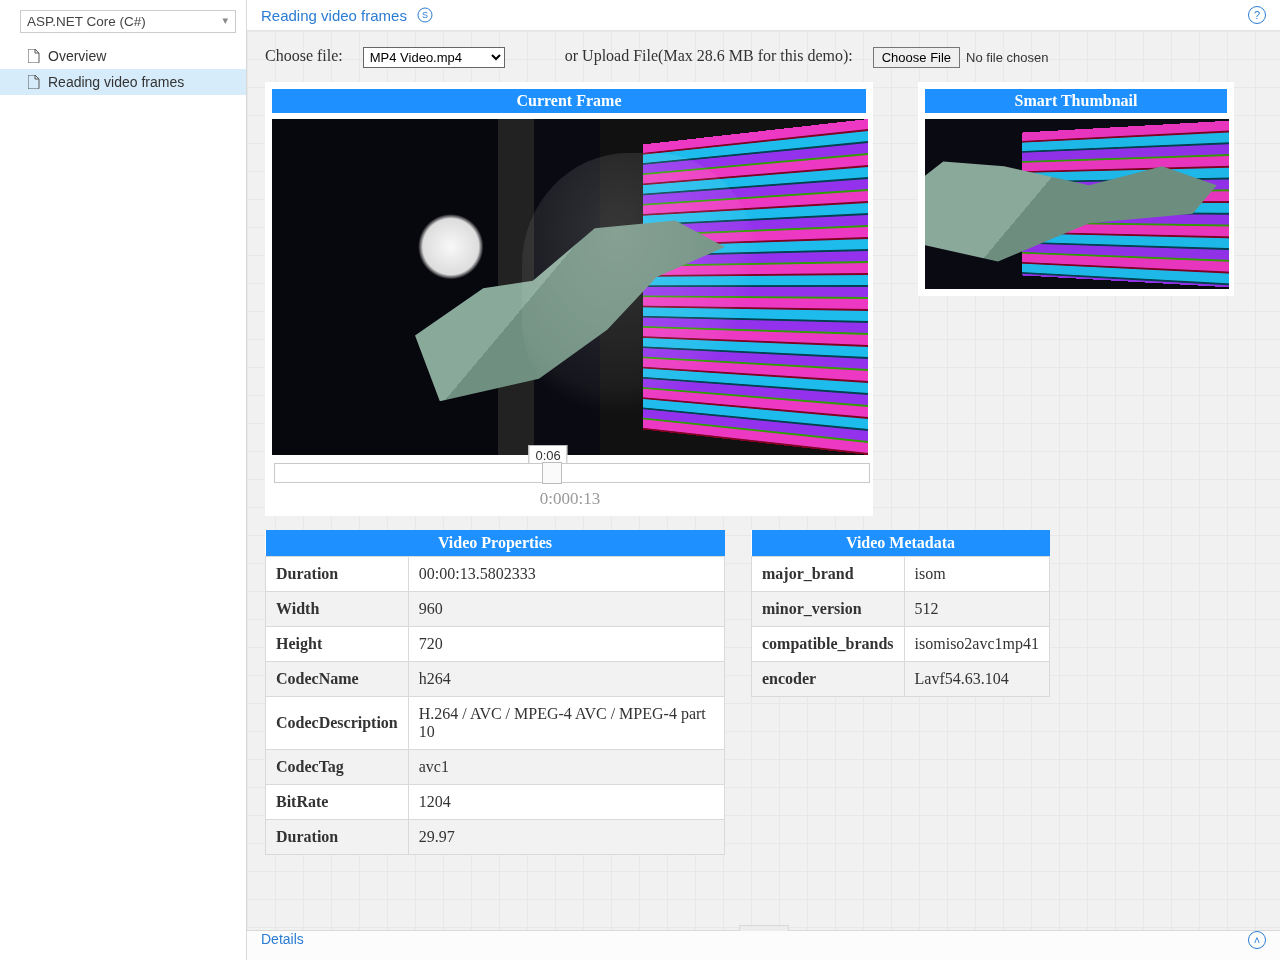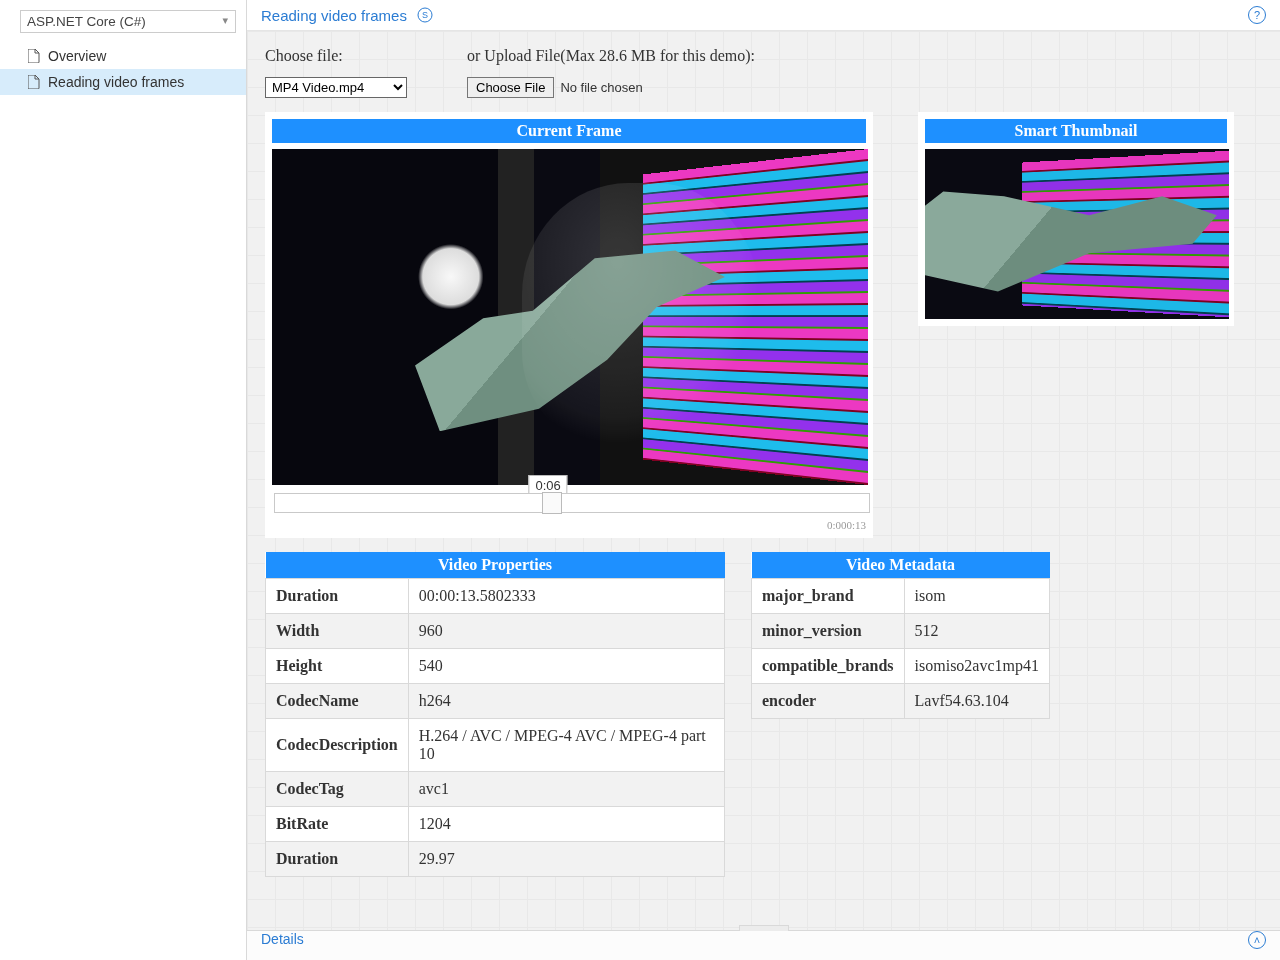--- a/index.html
+++ b/index.html
@@ -73,21 +73,21 @@
   .content {
     flex: 1; background: #f1f1f1; overflow: auto; position: relative;
     background-image:
       linear-gradient(#e8e8e8 1px, transparent 1px),
       linear-gradient(90deg, #e8e8e8 1px, transparent 1px);
     background-size: 28px 28px;
     padding: 16px 18px 40px 18px;
   }
   .content-inner { font-family: "Times New Roman", serif; font-size: 16px; }
   .controls-row { display: flex; gap: 60px; margin-bottom: 14px; }
-  .controls-row .col { display: flex; flex-direction: column; gap: 12px; }
+  .controls-row .col { display: flex; gap: 20px; }
   .ctrl-label { font-size: 16px; }
   .file-select {
     font-family: Arial, sans-serif; font-size: 13px; border: 1px solid #666;
     padding: 1px 2px; width: 142px; background: #fff;
   }
   .upload-row { display: flex; align-items: center; gap: 6px; font-family: Arial, sans-serif; }
   .btn-choose {
     font-family: Arial, sans-serif; font-size: 13px; padding: 2px 8px;
     border: 1px solid #767676; background: #efefef; cursor: pointer;
   }
@@ -146,21 +146,21 @@
     font-size: 13px; padding: 2px 6px;
   }
   .slider-track {
     height: 20px; background: #fff; border: 1px solid #c9c9c9; position: relative;
   }
   .slider-thumb {
     position: absolute; top: -2px; left: 45%; width: 20px; height: 22px;
     background: #fafafa; border: 1px solid #bbb;
   }
   .time-labels {
-    display: flex; justify-content: flex-end; font-size: 11px;
+    display: flex; justify-content: center; font-size: 17px;
     color: #9a9a9a; margin-top: 6px; width: 596px; padding: 0 2px;
     font-family: "Times New Roman", serif;
   }
 
   .tables-row { display: flex; gap: 26px; margin-top: 14px; align-items: flex-start; }
   table.data {
     border-collapse: collapse; font-family: "Times New Roman", serif; font-size: 16px;
     background: #fff;
   }
   table.data th.hdr {
@@ -293,21 +293,21 @@
                 <tr>
                   <td class="k">Duration</td>
                   <td>00:00:13.5802333</td>
                 </tr>
                 <tr>
                   <td class="k">Width</td>
                   <td>960</td>
                 </tr>
                 <tr>
                   <td class="k">Height</td>
-                  <td>540</td>
+                  <td>720</td>
                 </tr>
                 <tr>
                   <td class="k">CodecName</td>
                   <td>h264</td>
                 </tr>
                 <tr>
                   <td class="k">CodecDescription</td>
                   <td>H.264 / AVC / MPEG-4 AVC / MPEG-4 part 10</td>
                 </tr>
                 <tr>

